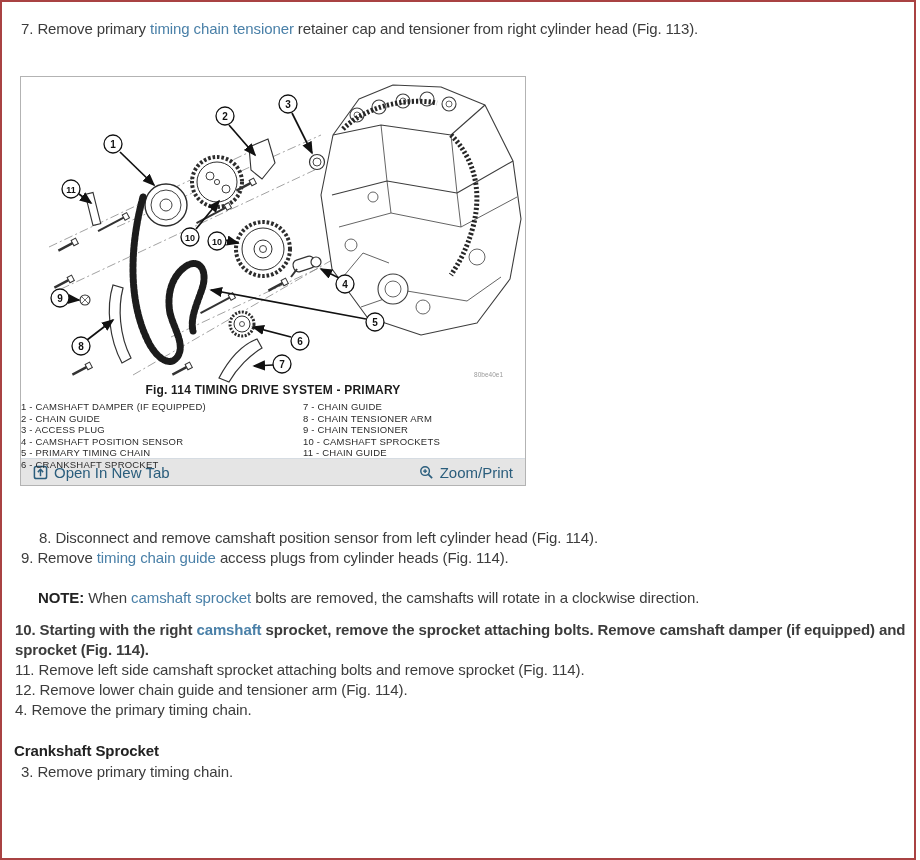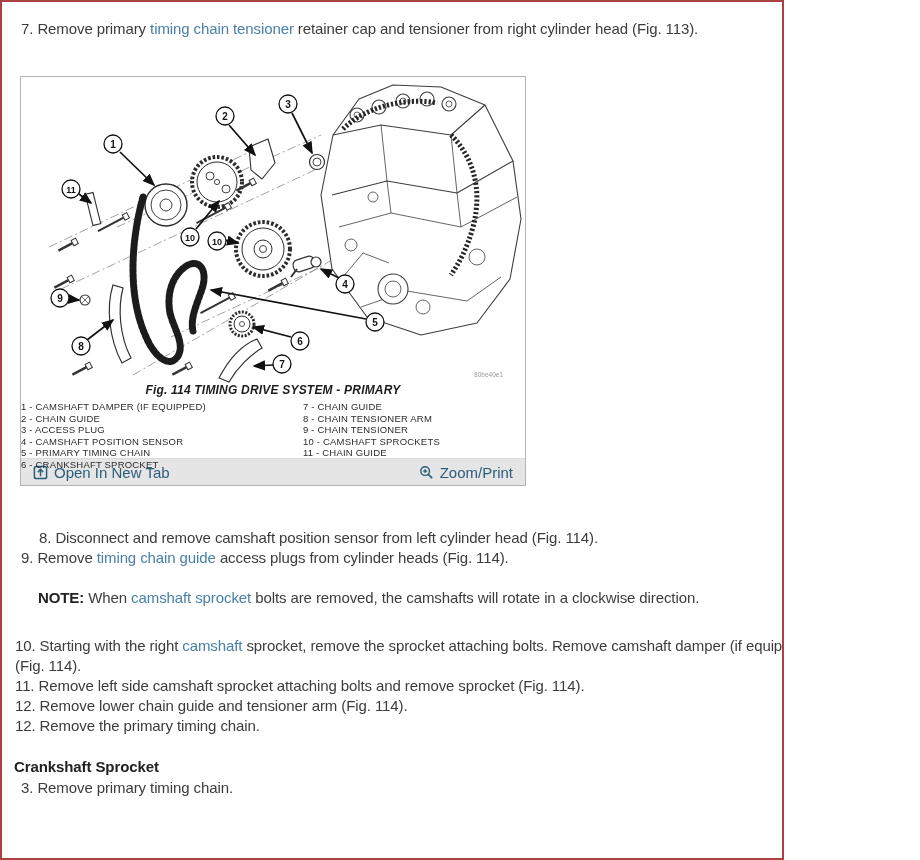--- a/index.html
+++ b/index.html
@@ -1,54 +1,54 @@
 <!DOCTYPE html>
 <html><head>
 <meta charset="utf-8">
 <style>
   * { margin:0; padding:0; box-sizing:border-box; }
   html,body { width:920px; height:860px; background:#fff; }
   body { font-family:"Liberation Sans", sans-serif; color:#3c3c3c; }
   .page {
-    position:relative; width:784px; height:860px;
+    position:relative; width:916px; height:860px;
     border:2px solid #a94243; background:#fff; overflow:hidden;
   }
   .bodytext { font-size:15px; line-height:20px; letter-spacing:-0.1px; }
   a.link { color:#4a80a8; text-decoration:none; cursor:pointer; }
   .step { margin-left:13px; margin-right:16px; }
   .num1 { padding-left:6px; }
   .step7 { margin-top:17px; }
 
   
   .figure-box {
     position:absolute; left:18px; top:74px; width:506px;
     border:1px solid #b3b3b3; background:#fff;
   }
   .fig-draw { display:block; background:#fff; }
   .fig-title {
-    text-align:center; font-size:12px; font-weight:bold; font-style:italic;
+    text-align:center; font-size:12px; font-weight:bold; 
     color:#1c1c1c; letter-spacing:0.2px; height:15px; line-height:14px;
   }
   .fig-legend { position:relative; height:60px; font-size:9.5px; line-height:11.5px; color:#2b2b2b; letter-spacing:0.2px; }
   .fig-legend .col-left  { position:absolute; left:0;  top:3px; }
   .fig-legend .col-right { position:absolute; left:282px; top:3px; }
   .fig-footer {
     display:flex; justify-content:space-between; align-items:center;
     height:27px; background:#e5e5e5; border-top:1px solid #d6dce2;
     padding:0 12px; font-size:15px; color:#2a5d7c;
   }
   .fig-footer .flink { display:flex; align-items:center; gap:6px; color:#2a5d7c; cursor:pointer; text-decoration:none; }
   .fig-footer svg { display:block; }
 
   
   .flow { position:absolute; left:0; top:486px; width:920px; }
   .gap40 { margin-top:40px;margin-left:31px; }
   .note-block, .caution-block { margin:20px 16px 0 36px; }
   .note-label, .caution-label, .section-heading { font-weight:bold; color:#222; }
-  .step10block { margin-top:28px; }
+  .step10block { margin-top:12px;font-weight:bold; }
   .section-heading { margin:20px 16px 0 12px; font-size:15px; line-height:21px; }
   .cs-step { margin-top:1px; }
   svg text { font-family:"Liberation Sans", sans-serif; }
 </style>
 </head>
 <body>
 
 <div class="page">
 
   <p class="bodytext step num1 step7"><span>7. Remove primary </span><a class="link">timing chain tensioner</a><span> retainer cap and tensioner from right cylinder head (Fig. 113).</span></p>
@@ -286,20 +286,20 @@
 
   <div class="flow bodytext">
     <p class="step num1 gap40">8. Disconnect and remove camshaft position sensor from left cylinder head (Fig. 114).</p>
     <p class="step num1"><span>9. Remove </span><a class="link">timing chain guide</a><span> access plugs from cylinder heads (Fig. 114).</span></p>
 
     <p class="note-block"><span class="note-label">NOTE:</span><span> When </span><a class="link">camshaft sprocket</a><span> bolts are removed, the camshafts will rotate in a clockwise direction.</span></p>
 
     <p class="step step10block"><span>10. Starting with the right </span><a class="link">camshaft</a><span> sprocket, remove the sprocket attaching bolts. Remove camshaft damper (if equipped) and sprocket (Fig. 114).</span></p>
     <p class="step">11. Remove left side camshaft sprocket attaching bolts and remove sprocket (Fig. 114).</p>
     <p class="step">12. Remove lower chain guide and tensioner arm (Fig. 114).</p>
-    <p class="step">12. Remove the primary timing chain.</p>
+    <p class="step">4. Remove the primary timing chain.</p>
 
     <h3 class="section-heading">Crankshaft Sprocket</h3>
     <p class="step num1 cs-step">3. Remove primary timing chain.</p>
 
   </div>
 
 </div>
 
 </body></html>

